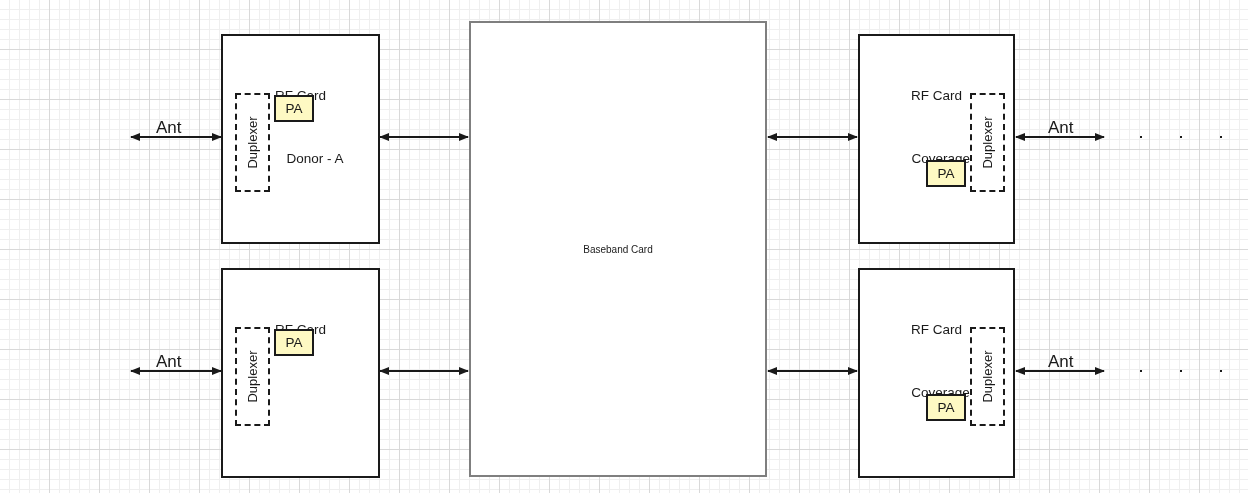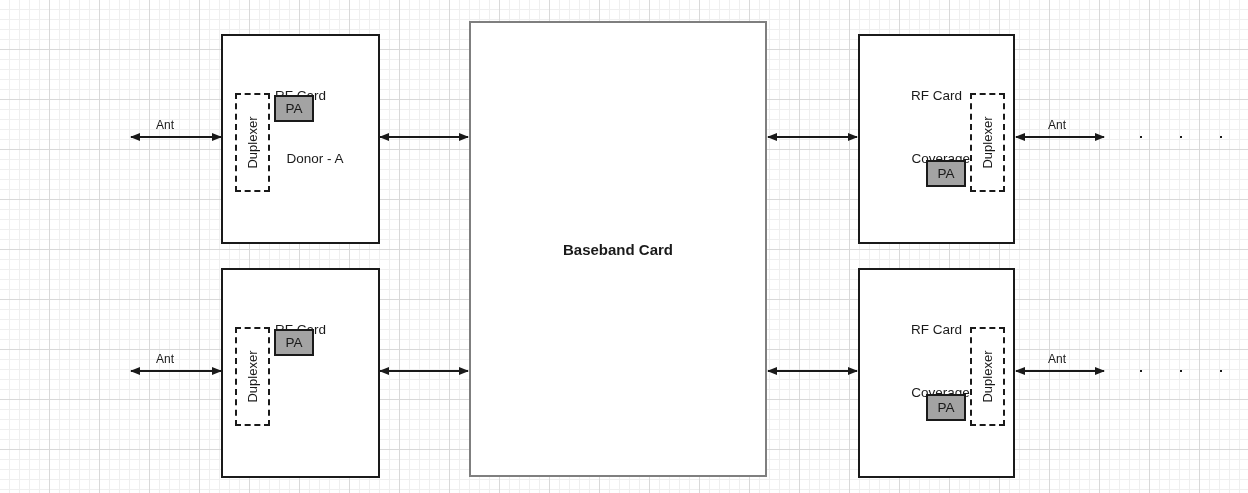--- a/index.html
+++ b/index.html
@@ -48,22 +48,21 @@
     position: absolute;
     background: #ffffff;
     border: 2px solid #7f7f7f;
     box-sizing: border-box;
     display: flex;
     align-items: center;
     justify-content: center;
   }
   .baseband-label {
     color: #1a1a1a;
-    font-size: 15px;
-    font-weight: bold;
+    font-size: 10px;
   }
 
   
   .duplexer {
     position: absolute;
     border: 2px dashed #1a1a1a;
     background: #ffffff;
     box-sizing: border-box;
     display: flex;
     align-items: center;
@@ -73,41 +72,41 @@
     transform: rotate(-90deg);
     white-space: nowrap;
     font-size: 13px;
     color: #1a1a1a;
   }
 
   
   .pa-box {
     position: absolute;
     border: 2px solid #1a1a1a;
-    background: #a3a3a3;
+    background: #fef9c3;
     box-sizing: border-box;
     display: flex;
     align-items: center;
     justify-content: center;
     font-size: 13.5px;
     color: #1a1a1a;
   }
 
   
   .wires {
     position: absolute;
     left: 0;
     top: 0;
     width: 1248px;
     height: 493px;
     pointer-events: none;
   }
   .ant-label {
     position: absolute;
-    font-size: 12px;
+    font-size: 17px;
     color: #1a1a1a;
     white-space: nowrap;
   }
 </style>
 </head>
 <body>
 
 <div id="canvas">
 
   <svg class="wires" viewBox="0 0 1248 493" width="1248" height="493">

